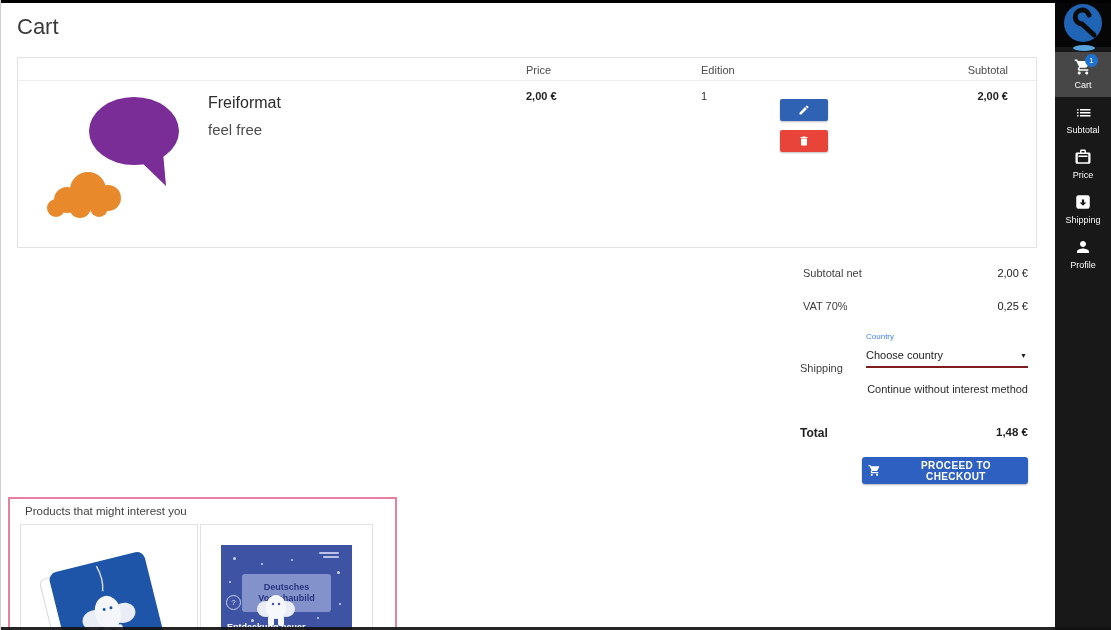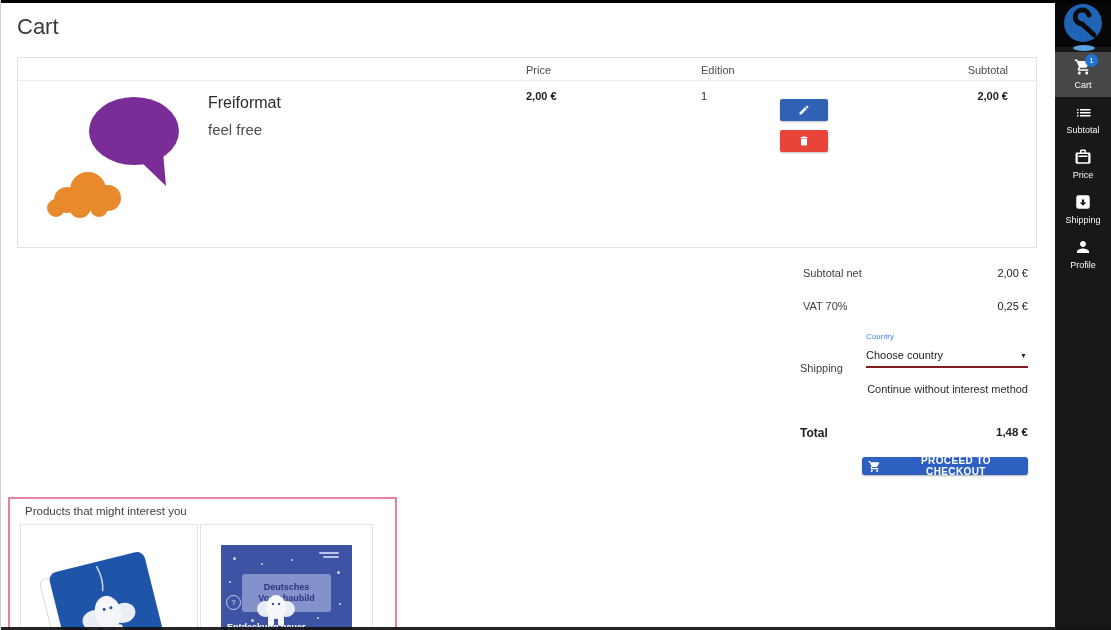--- a/index.html
+++ b/index.html
@@ -42,21 +42,21 @@
   .lbl-vat{left:803px;top:300px;}
   .val-vat{top:300px;}
   .lbl-shipping{left:800px;top:362px;}
   .country-label{left:866px;top:332px;font-size:8px;color:#4285f4;}
   .country-select{left:866px;top:345px;width:162px;height:21px;border-bottom:2px solid #7f1d1d;cursor:pointer;}
   .country-select .sel-text{position:absolute;left:0;top:4px;font-size:11px;color:#212121;}
   .country-select .sel-arrow{position:absolute;right:1px;top:7px;font-size:7px;color:#222;}
   .continue-link{right:83px;top:383px;font-size:11px;color:#2b2b2b;cursor:pointer;}
   .lbl-total{left:800px;top:426px;font-size:12px;font-weight:bold;color:#1f1f1f;}
   .val-total{top:426px;font-size:11.5px;font-weight:bold;color:#1f1f1f;}
-  .checkout-btn{left:862px;top:457px;width:166px;height:18px;background:#2d60c0;border:none;border-radius:3px;
+  .checkout-btn{left:862px;top:457px;width:166px;height:27px;background:#2d60c0;border:none;border-radius:3px;
     display:flex;align-items:center;justify-content:center;gap:9px;cursor:pointer;box-shadow:0 1px 2px rgba(0,0,0,.3);}
   .checkout-btn span{color:#fff;font-size:10px;font-weight:bold;letter-spacing:.4px;}
 
   
   .reco-box{left:8px;top:497px;width:385px;height:260px;border:2px solid #e6809f;background:#fff;}
   .reco-title{left:15px;top:6px;font-size:11.5px;color:#424242;}
   .reco-card{top:25px;height:230px;background:#fff;border:1px solid #e2e2e2;cursor:pointer;}
   .reco-card1{left:10px;width:176px;}
   .reco-card2{left:190px;width:171px;}
   .card2-img{left:20px;top:20px;width:131px;height:160px;background:#3e53a4;overflow:hidden;}

